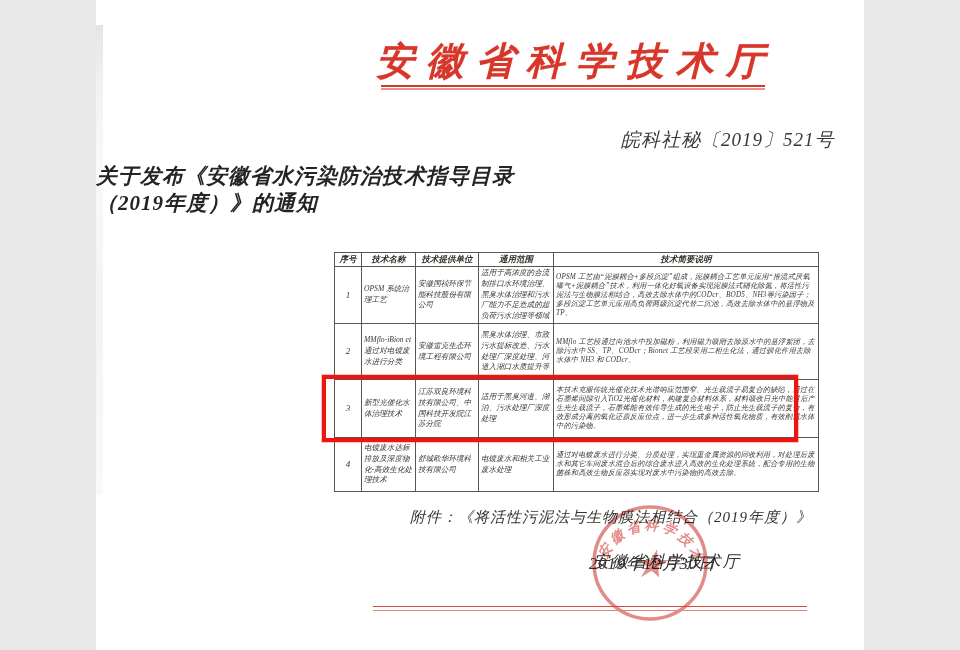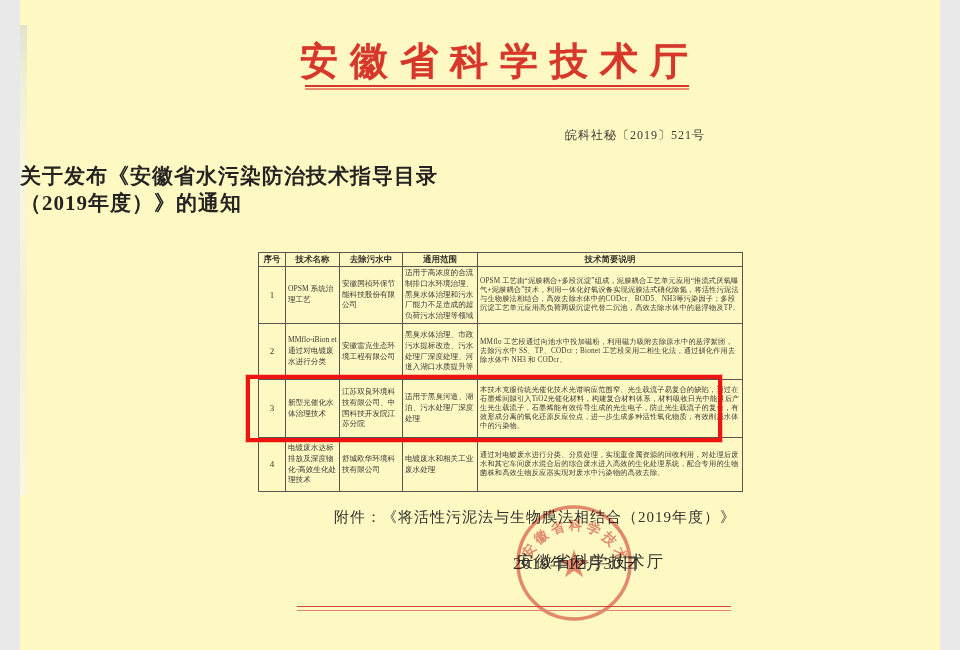--- a/index.html
+++ b/index.html
@@ -1,23 +1,24 @@
 <!DOCTYPE html>
 <html><head>
 <meta charset="utf-8">
 <style>
   html,body{margin:0;padding:0;background:#e9e9e9;}
   .page{
     position:relative;
-    width:920px;height:650px;
+    width:768px;height:650px;
     margin:0 auto;
-    background:#fef9c3;
+    background:#ffffff;
     overflow:hidden;
     font-family:"Liberation Serif","DejaVu Serif",serif;
     color:#2e2c2a;
+    font-style:italic;
   }
   
   .scan-edge{
     position:absolute;left:0;top:25px;width:7px;height:470px;
     background:linear-gradient(to bottom,#cfcfcf 0%,#e6e6e6 12%,#f4f4f2 30%,#e9e9e7 60%,#f5f5f3 100%);
     opacity:.55;
   }
   .letterhead{
     position:absolute;left:0;top:36px;width:960px;
     text-align:center;
@@ -25,21 +26,21 @@
     color:#d7372a;
     text-shadow:0 0 1px rgba(215,55,42,.45);
   }
   .letterhead-rule{
     position:absolute;left:285px;top:85px;width:384px;height:2px;
     background:#d7372a;
     box-shadow:0 3px 0 rgba(215,55,42,.55);
   }
   .doc-number{
     position:absolute;left:525px;top:127px;
-    font-size:12px;letter-spacing:1px;color:#3a3835;margin-left:20px;
+    font-size:19px;letter-spacing:1px;color:#3a3835;
   }
   .notice-title{
     position:absolute;left:0;top:163px;width:960px;
     text-align:left;
     font-size:21px;font-weight:bold;line-height:27px;
     color:#26242%2;
     color:#262422;
     letter-spacing:1px;
   }
   .catalog-table{
@@ -117,21 +118,21 @@
       <col style="width:27px">
         <col style="width:54px">
         <col style="width:63px">
         <col style="width:75px">
         <col style="width:265px">
     </colgroup>
     <thead>
       <tr>
         <th>序号</th>
         <th>技术名称</th>
-        <th>去除污水中</th>
+        <th>技术提供单位</th>
         <th>通用范围</th>
         <th>技术简要说明</th>
       </tr>
     </thead>
     <tbody>
       <tr class="row-1">
         <td class="c-no">1</td>
         <td class="c-name">OPSM 系统治理工艺</td>
         <td class="c-provider">安徽国祯环保节能科技股份有限公司</td>
         <td class="c-scope">适用于高浓度的合流制排口水环境治理、黑臭水体治理和污水厂能力不足造成的超负荷污水治理等领域</td>

